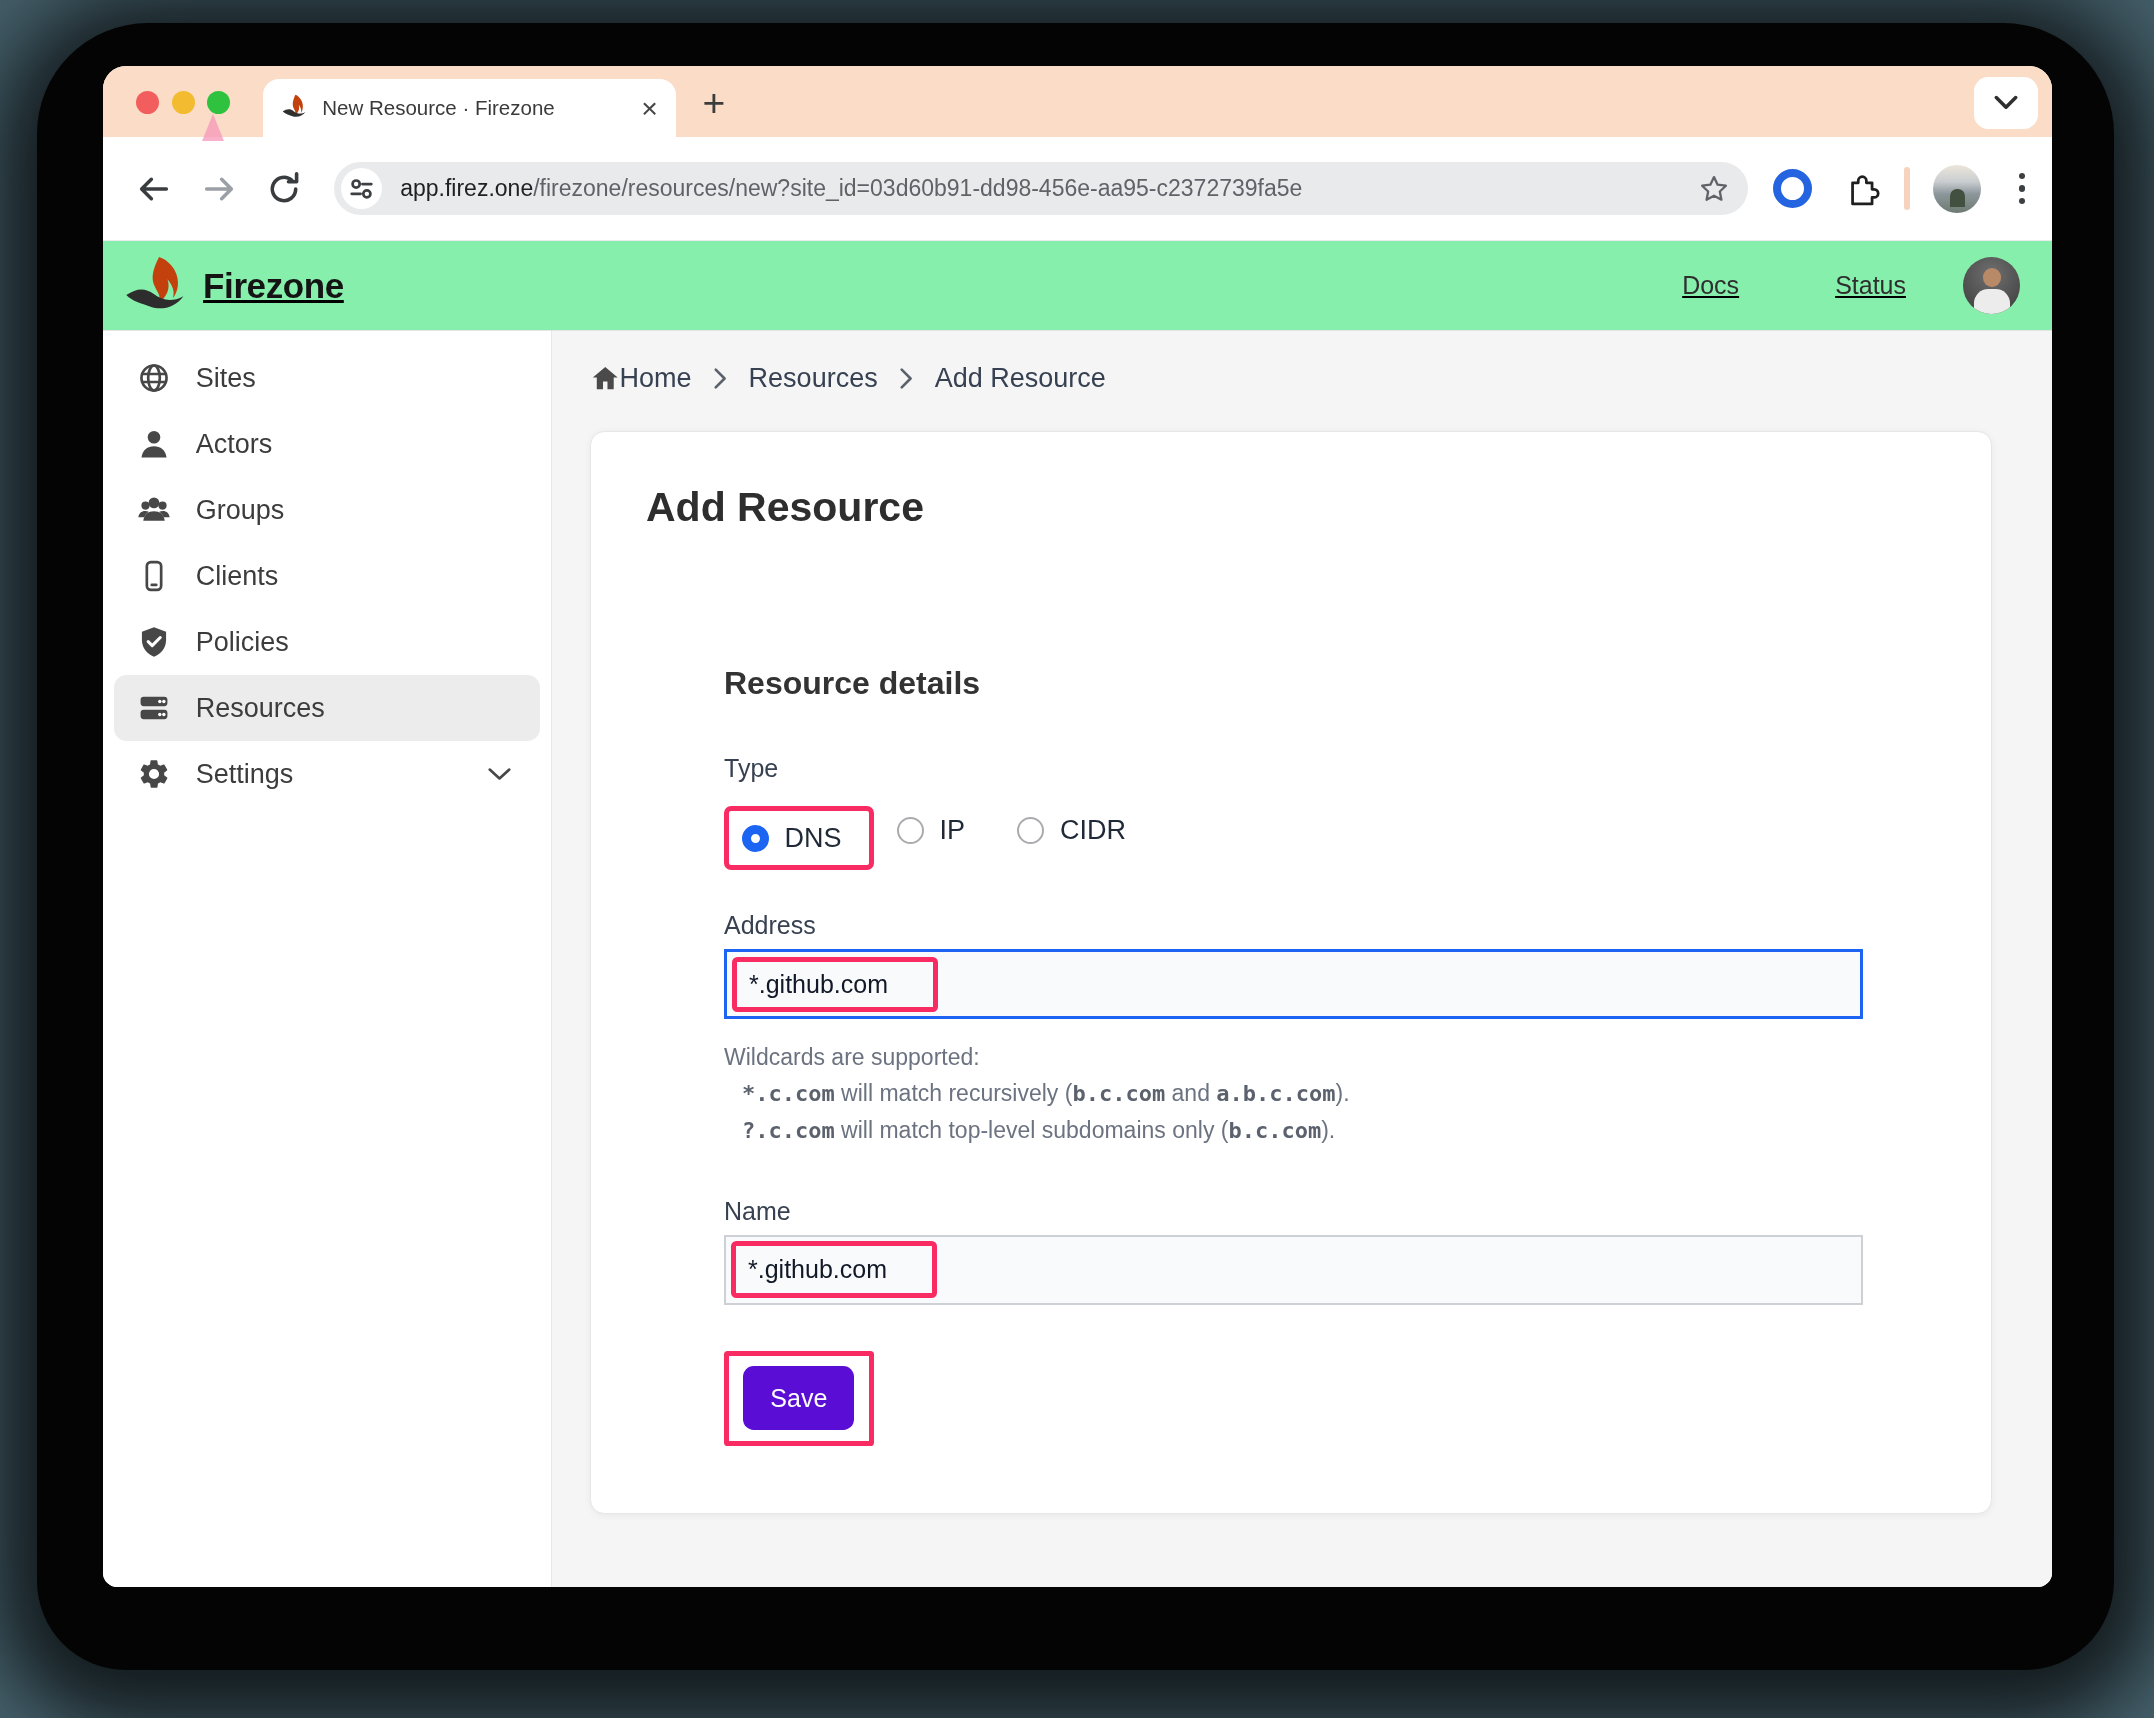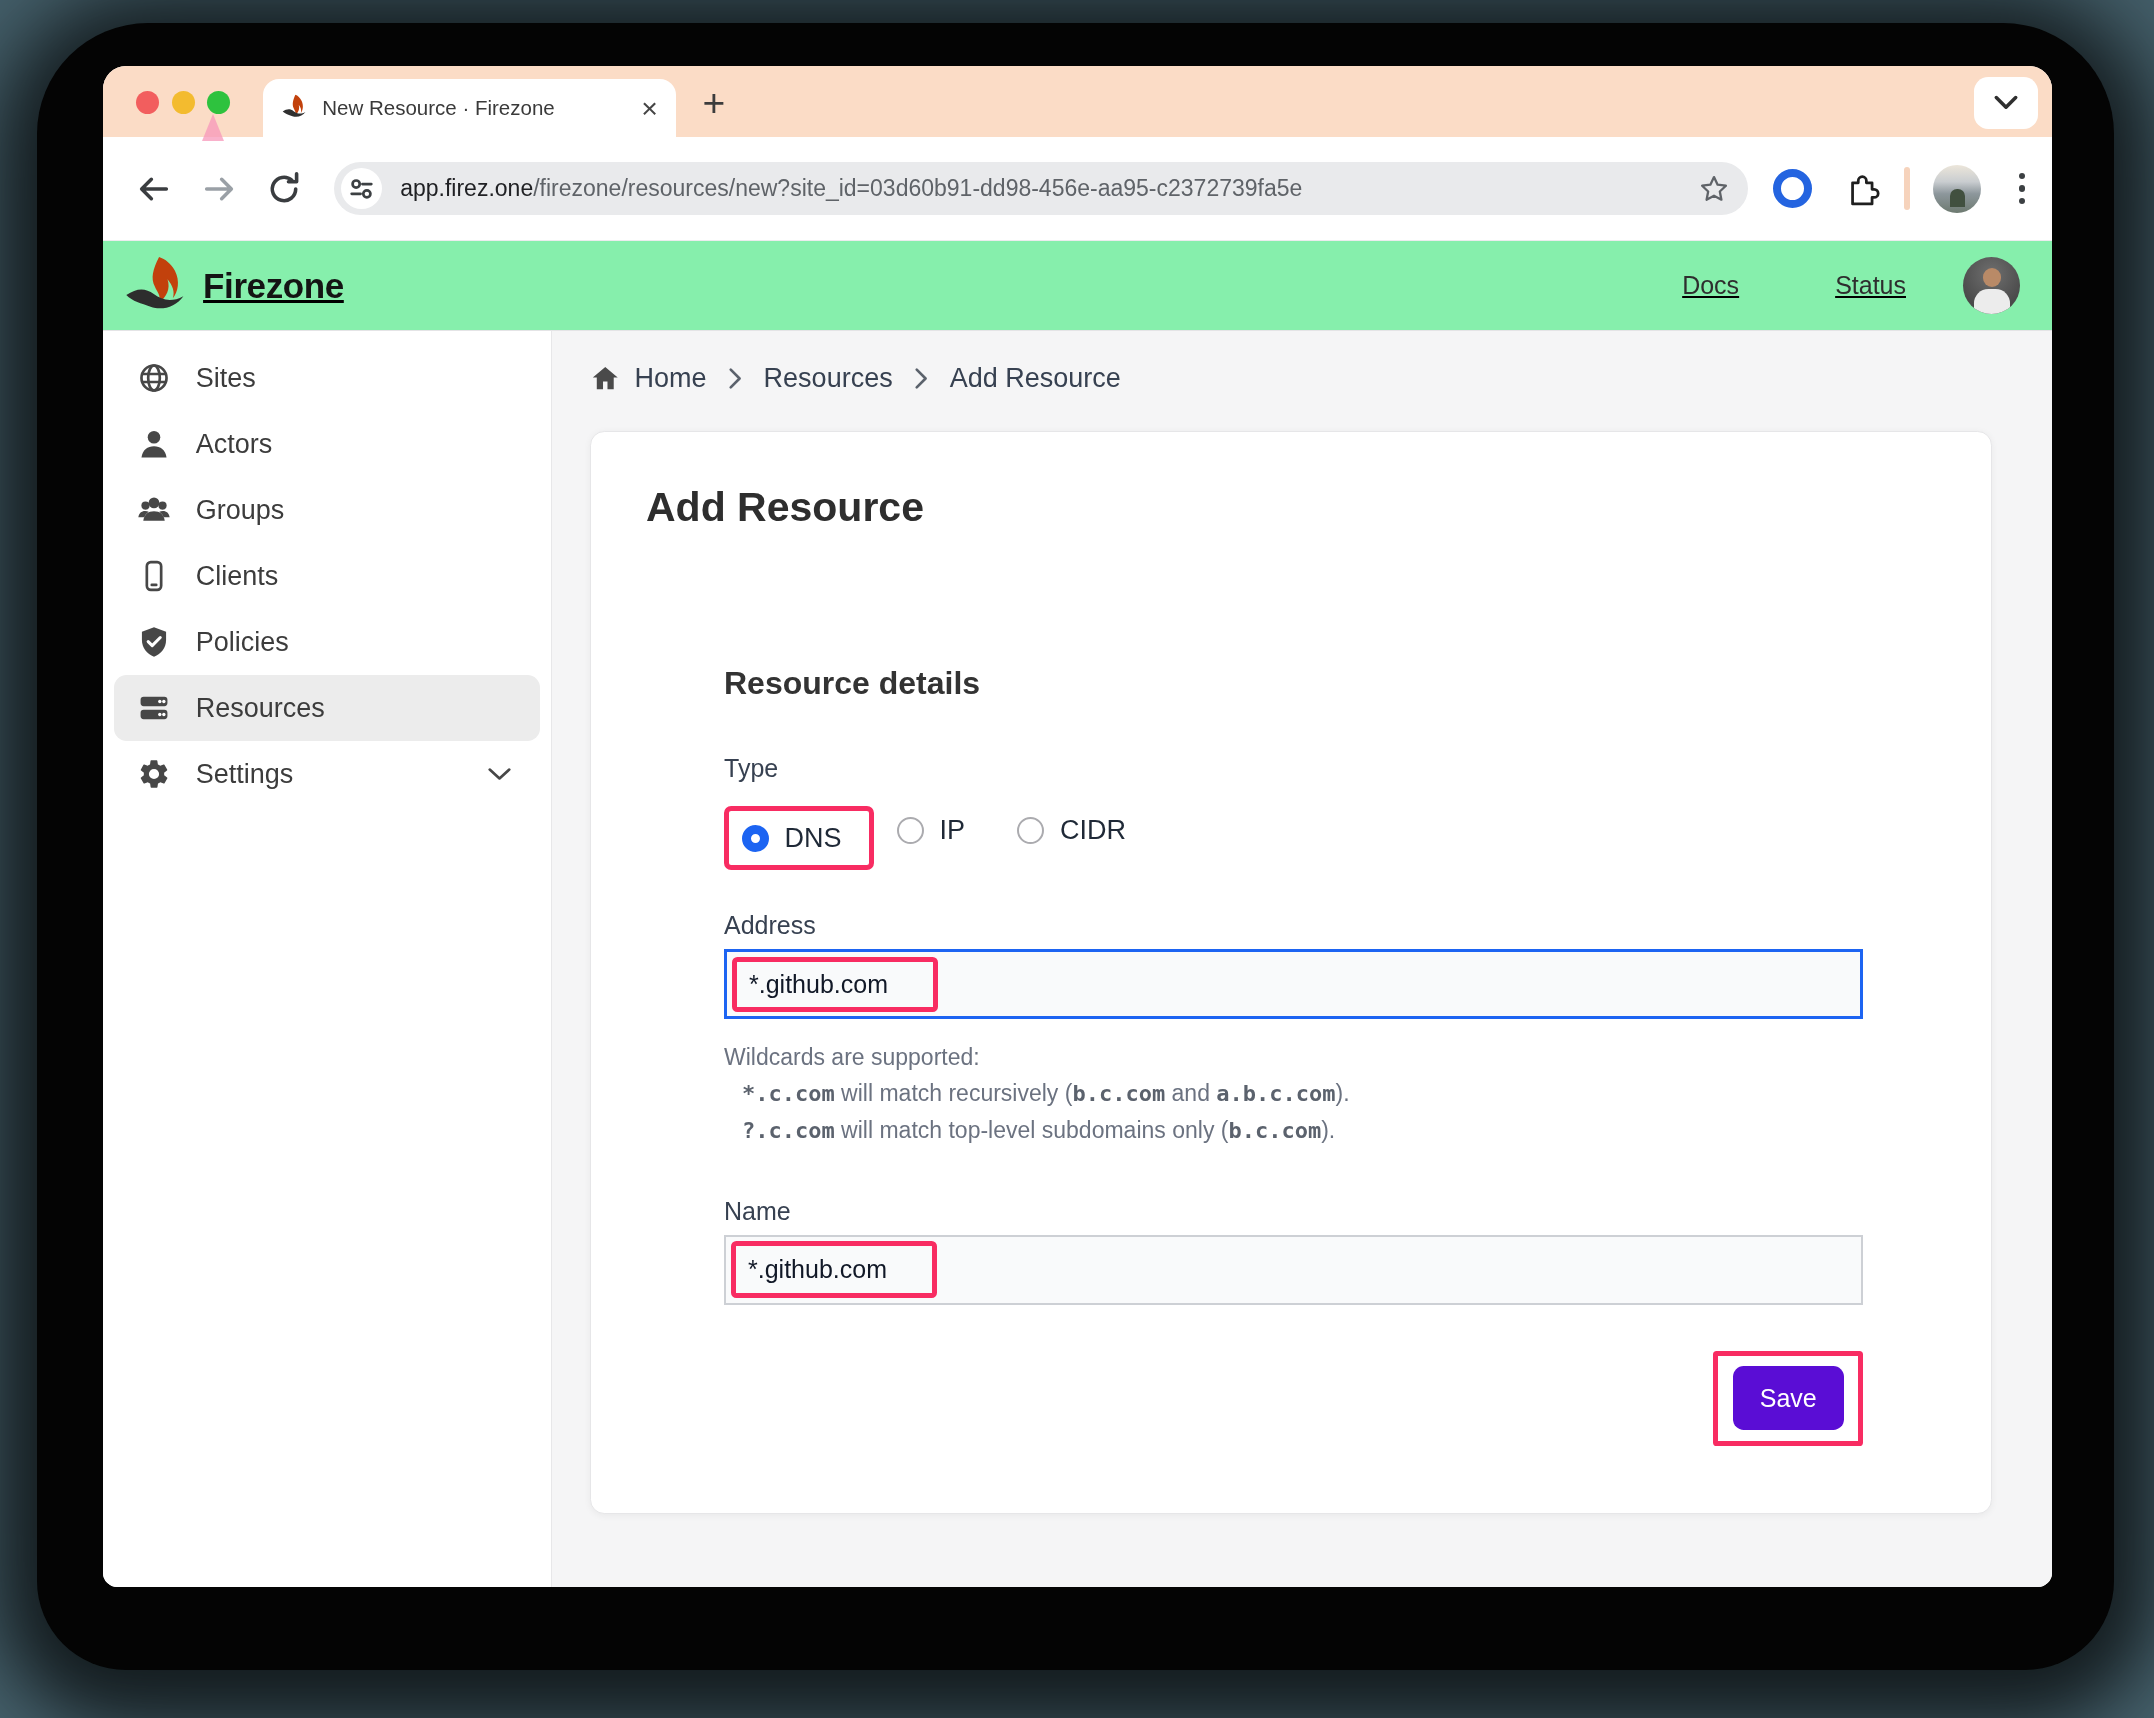--- a/index.html
+++ b/index.html
@@ -80,21 +80,21 @@
   .app-body{display:flex;height:1270px;}
   .sidebar{width:449px;background:#fff;border-right:1.8px solid #e7e7e9;
     padding:14.3px 10.7px 0 10.7px;box-sizing:border-box;flex:0 0 auto;}
   .side-item{height:66px;display:flex;align-items:center;gap:25px;padding-left:23px;
     border-radius:12.5px;font-size:27px;color:#3c3c3c;}
   .side-item .sicon{width:34px;height:34px;display:flex;align-items:center;justify-content:center;flex:0 0 auto;}
   .side-item.selected{background:#ececec;}
   .side-item .chev{margin-left:auto;margin-right:27px;display:flex;}
   .main{flex:1;background:#f5f5f6;position:relative;padding:32px 0 0 39px;box-sizing:border-box;}
   .breadcrumb{display:flex;align-items:center;gap:21.4px;font-size:27px;color:#374151;}
-  .crumb{display:flex;align-items:center;gap:15px;}
+  .crumb{display:flex;align-items:center;gap:0;}
   
   .card{position:absolute;left:38px;top:100px;width:1402px;height:1083px;background:#fff;
     border:1.8px solid #e6e6e8;border-radius:14.3px;box-shadow:0 1.8px 7.1px rgba(0,0,0,.05);
     padding:52px 55px 0 55px;box-sizing:border-box;}
   .card h1{margin:0;font-size:41px;font-weight:600;color:#2e2e2e;}
   .form{margin-left:78px;width:1139px;}
   .form h2{margin:134px 0 0 0;font-size:32px;font-weight:600;color:#333;}
   .flabel{display:block;font-size:25px;color:#374151;}
   .lbl-type{margin-top:52px;}
   .radio-row{margin-top:7.1px;display:flex;align-items:center;}
@@ -109,21 +109,21 @@
   .fz-input{margin-top:9px;height:70px;border-radius:0;background:#f9fafb;display:flex;
     align-items:center;box-sizing:border-box;font-size:25px;color:#111827;}
   .input-address{border:3.6px solid #1d64f2;}
   .input-name{border:2.7px solid #cdd0d5;}
   .ann-val{align-self:stretch;margin:4.5px 0 4.5px 4.5px;display:flex;align-items:center;
     padding:0 45px 0 12.5px;border-radius:5.3px;}
   .help{margin-top:19.6px;font-size:23px;color:#6b7280;line-height:1.58;}
   .help .ind{display:block;padding-left:18px;}
   .mono{font-family:"DejaVu Sans Mono", monospace;font-weight:700;color:#5b626d;font-size:22px;}
   .lbl-name{margin-top:48px;}
-  .actions{display:flex;justify-content:flex-end;margin-top:30px;}
+  .actions{display:flex;justify-content:flex-start;margin-top:30px;}
   .ann-save{padding:10.7px 14.3px;border-radius:3.6px;}
   .save-btn{min-width:107px;height:64px;background:#5a0dd5;color:#fff;font-size:25px;
     border:none;border-radius:10.7px;font-family:inherit;padding:0 27px;cursor:pointer;}
 </style>
 </head>
 <body>
 
 <div class="frame"></div>
 
 <div class="window">

